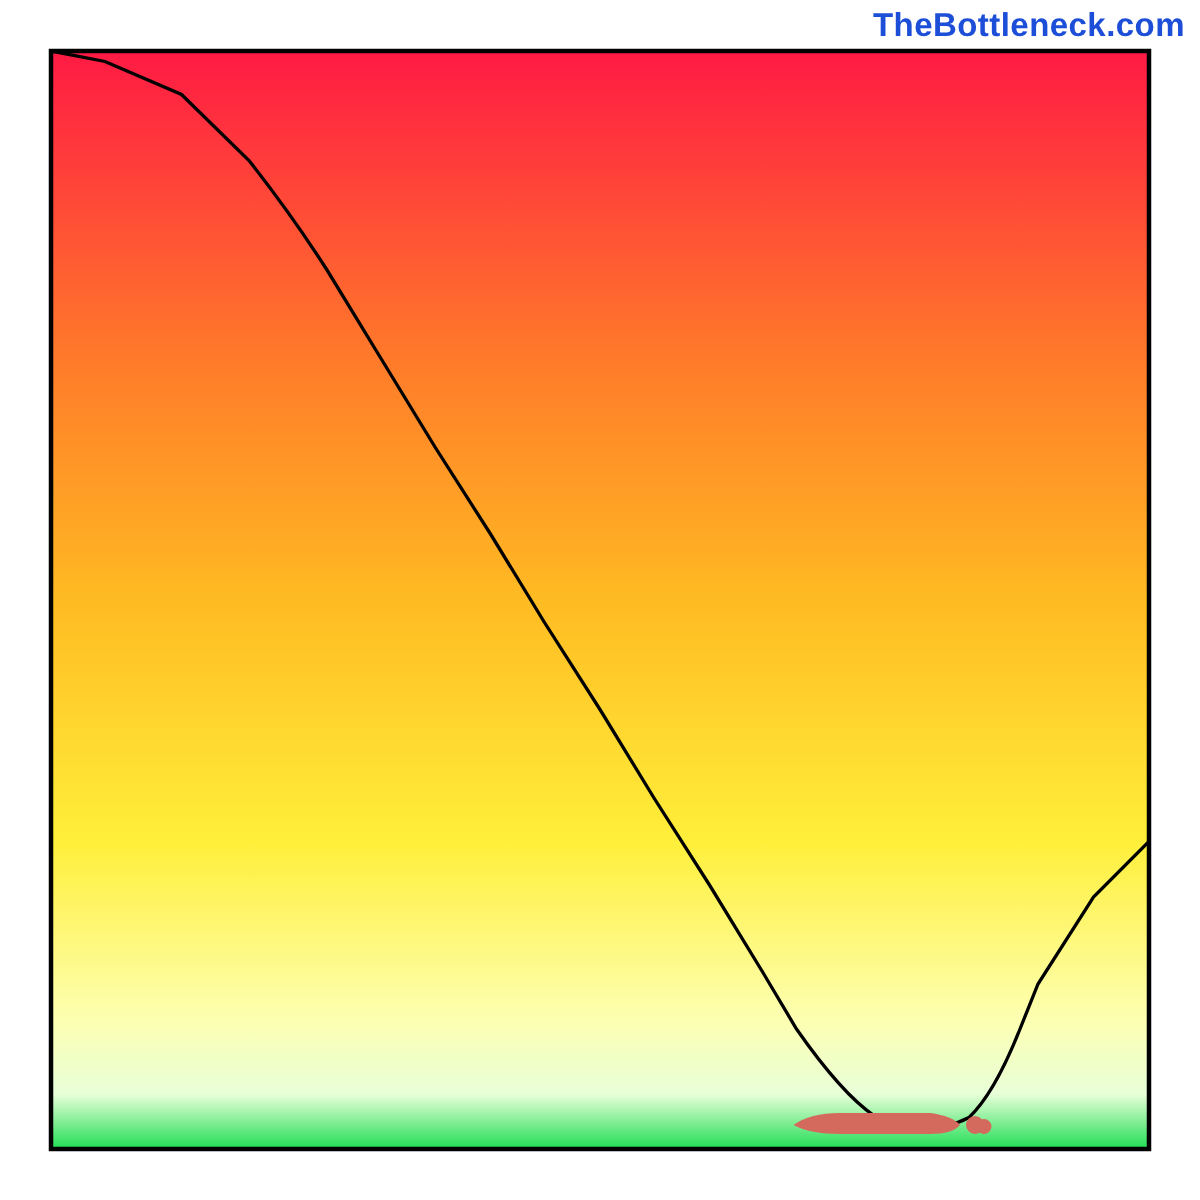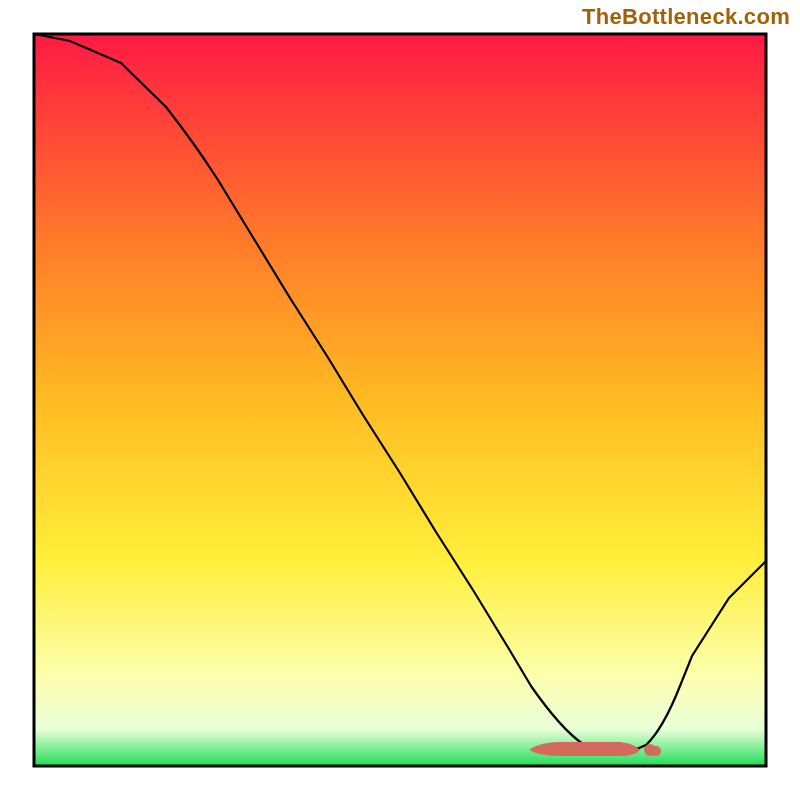--- a/index.html
+++ b/index.html
@@ -15,21 +15,21 @@
     width: 800px;
     height: 800px;
     box-sizing: border-box;
   }
   .watermark {
     position: absolute;
     top: 4px;
     right: 10px;
     font-size: 22px;
     font-weight: 600;
-    color: #a16207;
+    color: #1d4ed8;
     letter-spacing: 0.3px;
   }
   svg {
     display: block;
   }
 </style>
 </head>
 <body>
 <div class="frame">
 

